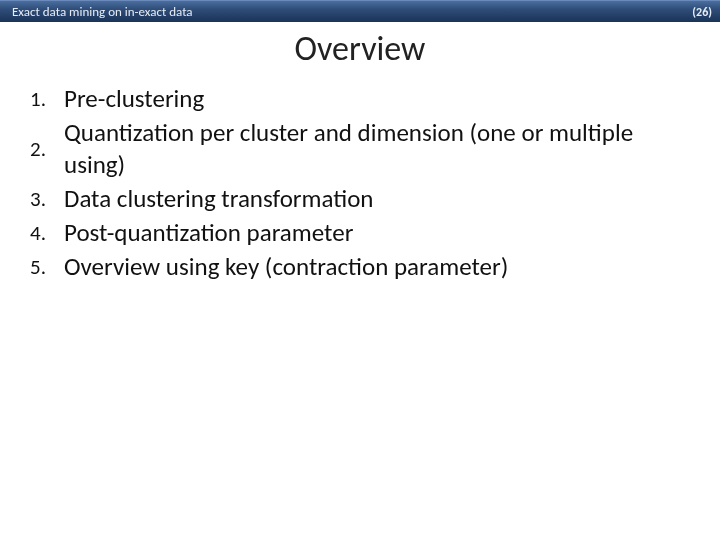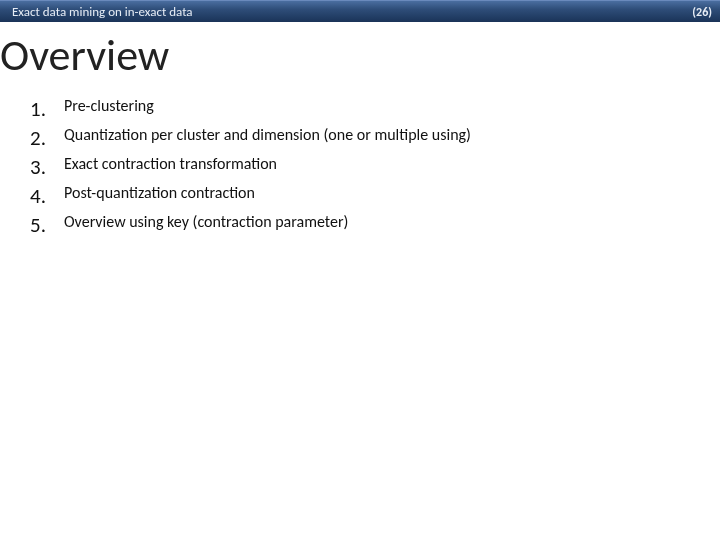--- a/index.html
+++ b/index.html
@@ -8,29 +8,29 @@
   .header-bar {
     width: 100%; height: 22px;
     background: linear-gradient(to bottom, #4a6ea0 0%, #2e4d78 40%, #1a3358 100%);
     border-top: 1px solid #6a8abc;
     display: flex; align-items: center; justify-content: space-between;
     padding: 0 8px 0 12px;
   }
   .header-title { color: #e6ecf5; font-size: 13px; font-weight: 400; }
   .header-page  { color: #e6ecf5; font-size: 12px; font-weight: 700; }
   .slide-title {
-    text-align: left; font-size: 44px; color: #222; font-weight: 400;
+    text-align: center; font-size: 34px; color: #222; font-weight: 400;
     margin-top: 6px; margin-bottom: 14px;
   }
   .list-wrap { padding: 0 24px 0 30px; }
   ol.steps { list-style: none; counter-reset: step; }
   ol.steps li {
     counter-increment: step;
-    font-size: 16px; color: #111; line-height: 1.28;
-    display: flex; align-items: flex-start; margin-bottom: 2px;
+    font-size: 25px; color: #111; line-height: 1.28;
+    display: flex; align-items: center; margin-bottom: 2px;
   }
   ol.steps li::before {
     content: counter(step) ".";
     width: 34px; flex: 0 0 34px;
     text-align: left; font-size: 21px; color: #111;
   }
   ol.steps li span { flex: 1; }
 </style>
 </head>
 <body>
@@ -45,23 +45,23 @@
 
   <div class="list-wrap">
     <ol class="steps">
       <li>
           <span>Pre-clustering</span>
         </li>
       <li>
           <span>Quantization per cluster and dimension (one or multiple using)</span>
         </li>
       <li>
-          <span>Exact contraction transformation</span>
+          <span>Data clustering transformation</span>
         </li>
       <li>
-          <span>Post-quantization contraction</span>
+          <span>Post-quantization parameter</span>
         </li>
       <li>
           <span>Overview using key (contraction parameter)</span>
         </li>
     </ol>
   </div>
 </div>
 
 </body></html>

